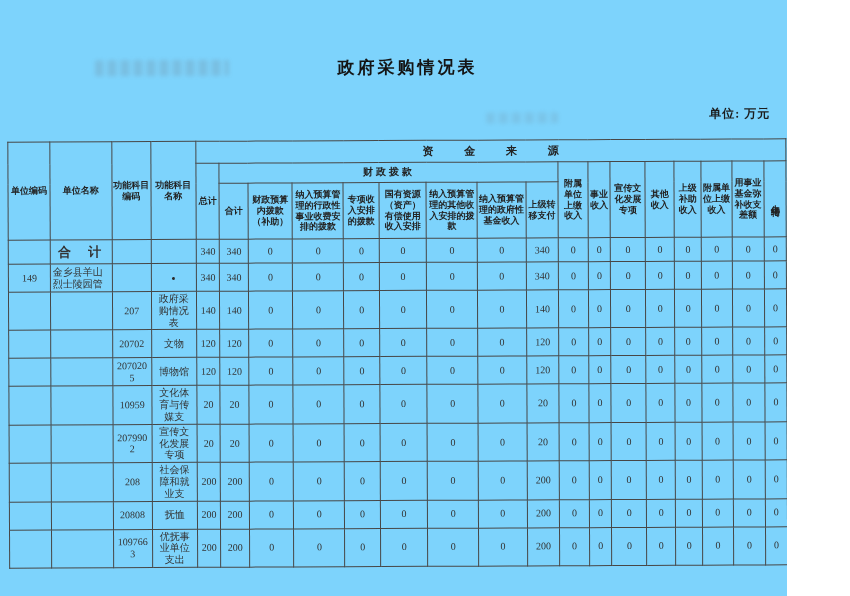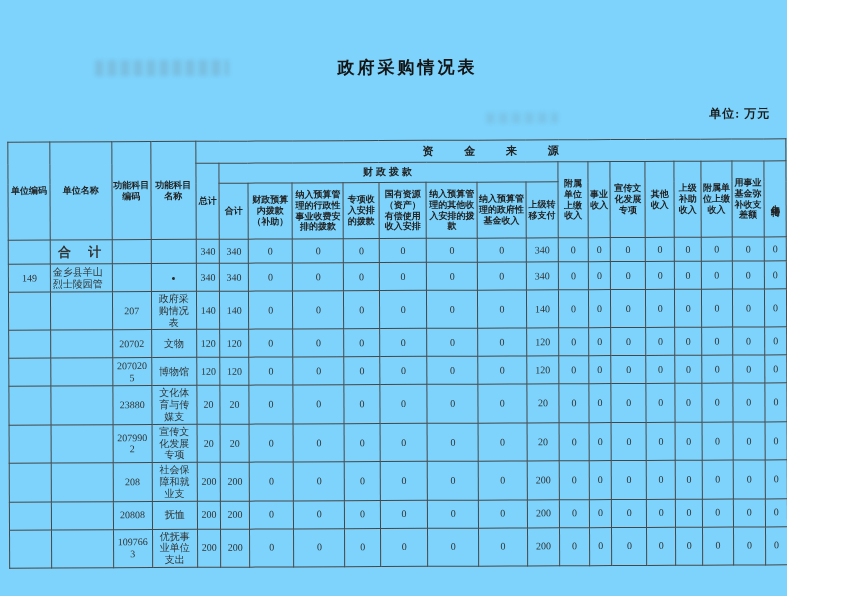--- a/index.html
+++ b/index.html
@@ -246,21 +246,21 @@
             <td>0</td>
             <td>0</td>
             <td>0</td>
             <td>0</td>
             <td>0</td>
             <td>0</td>
           </tr>
           <tr>
             <td></td>
             <td class="al"></td>
-            <td>23880</td>
+            <td>10959</td>
             <td>文化体育与传媒支</td>
             <td>20</td>
             <td>20</td>
             <td>0</td>
             <td>0</td>
             <td>0</td>
             <td>0</td>
             <td>0</td>
             <td>0</td>
             <td>20</td>

